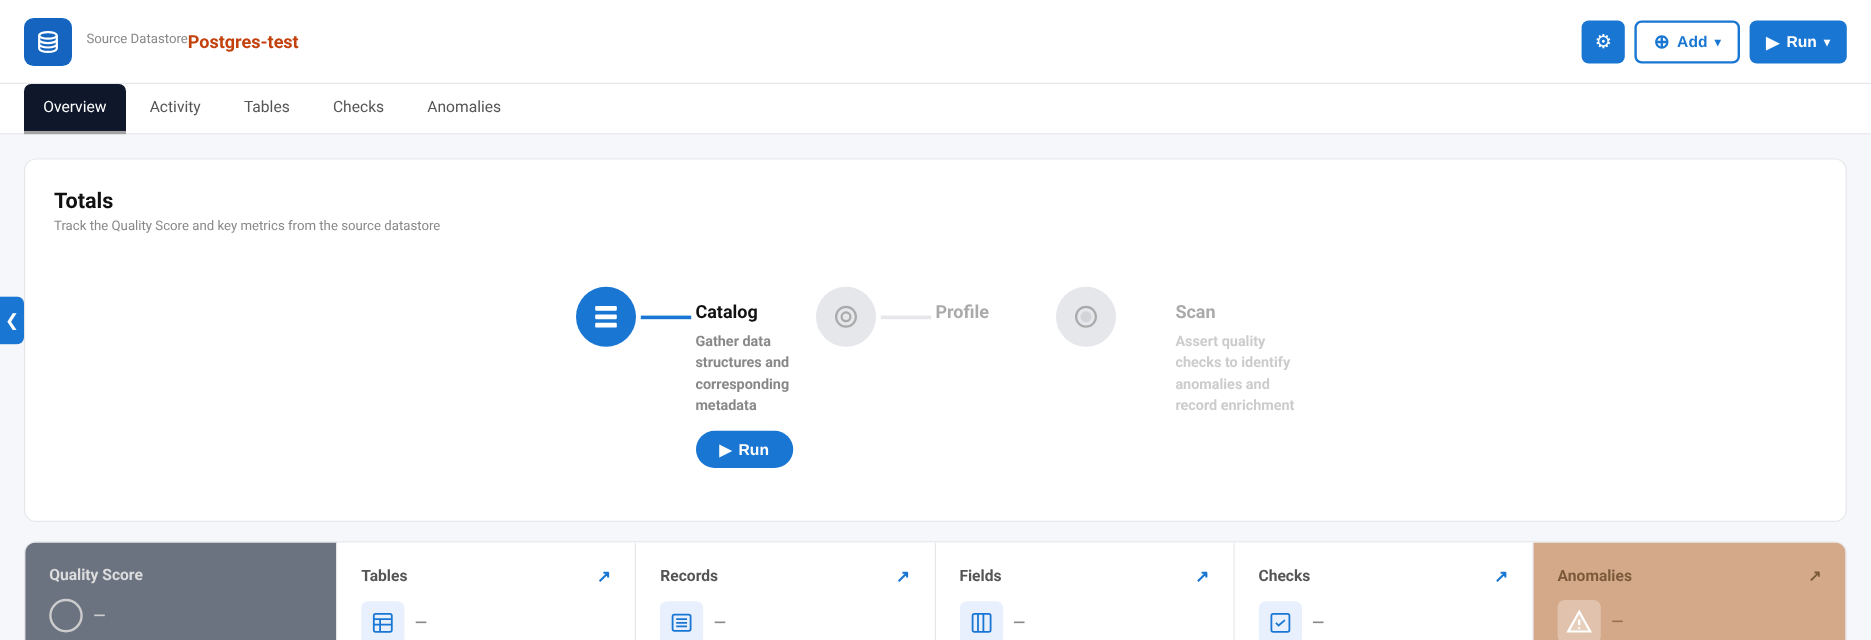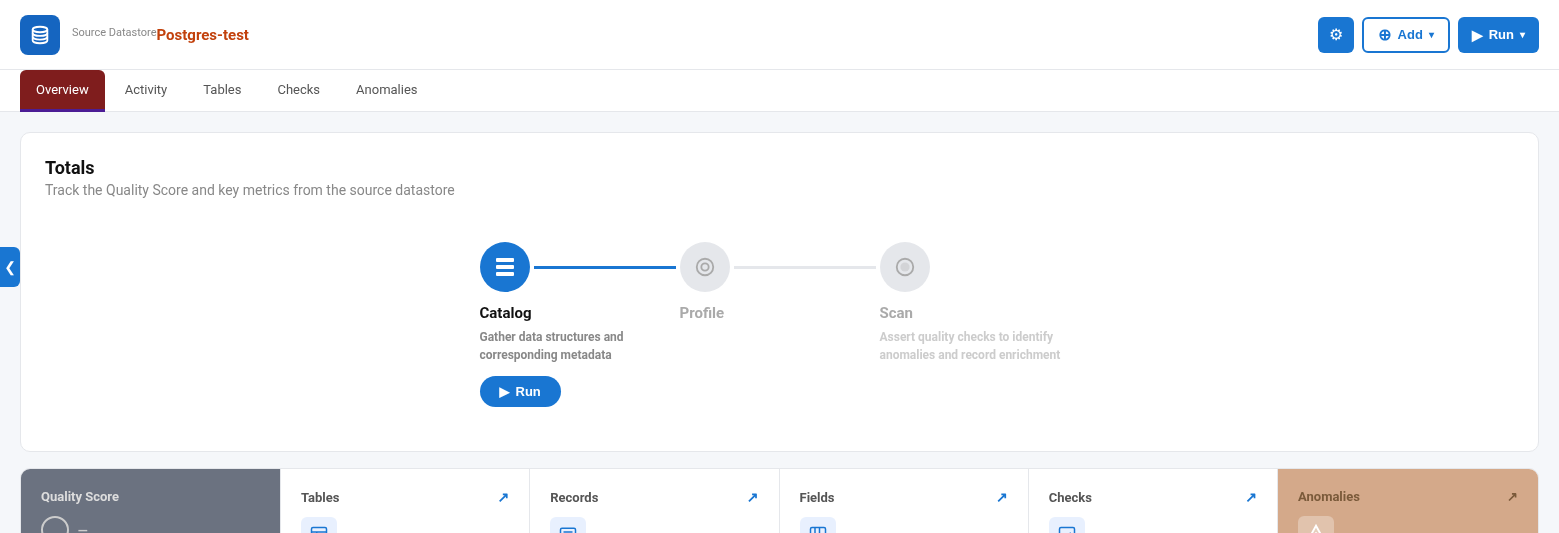--- a/index.html
+++ b/index.html
@@ -39,38 +39,38 @@
 
     .nav-tabs {
       background: #fff; padding: 0 20px; border-bottom: 1px solid #e5e7eb;
       display: flex; align-items: center; gap: 4px;
     }
     .nav-tab {
       padding: 12px 16px; cursor: pointer; font-size: 13px; color: #555;
       border-bottom: 3px solid transparent; margin-bottom: -1px;
     }
     .nav-tab.active {
-      background: #7f1d1d; color: #fff; border-radius: 6px 6px 0 0;
-      border-bottom: 3px solid #4c1d95;
+      background: #0f172a; color: #fff; border-radius: 6px 6px 0 0;
+      border-bottom: 3px solid #a3a3a3;
     }
 
     .main { padding: 20px; }
 
     .section-card {
       background: #fff; border-radius: 10px; border: 1px solid #e5e7eb;
       padding: 24px; margin-bottom: 16px;
     }
     .section-title { font-size: 18px; font-weight: 700; color: #111; margin-bottom: 4px; }
-    .section-subtitle { font-size: 14px; color: #888; margin-bottom: 24px; }
+    .section-subtitle { font-size: 11px; color: #888; margin-bottom: 24px; }
 
     .pipeline {
       display: flex; align-items: flex-start; justify-content: center;
       gap: 0; padding: 20px 0;
     }
-    .pipeline-step { display: flex; flex-direction: column; align-items: flex-start; width: 200px; }
+    .pipeline-step { display: flex; align-items: flex-start; width: 200px; }
     .pipeline-step-header { display: flex; align-items: center; width: 100%; }
     .step-circle {
       width: 50px; height: 50px; border-radius: 50%; display: flex;
       align-items: center; justify-content: center; font-size: 20px; flex-shrink: 0;
     }
     .step-circle.active { background: #1976d2; color: #fff; }
     .step-circle.inactive { background: #e5e7eb; color: #aaa; }
     .step-line {
       flex: 1; height: 3px; margin: 0 4px;
     }

